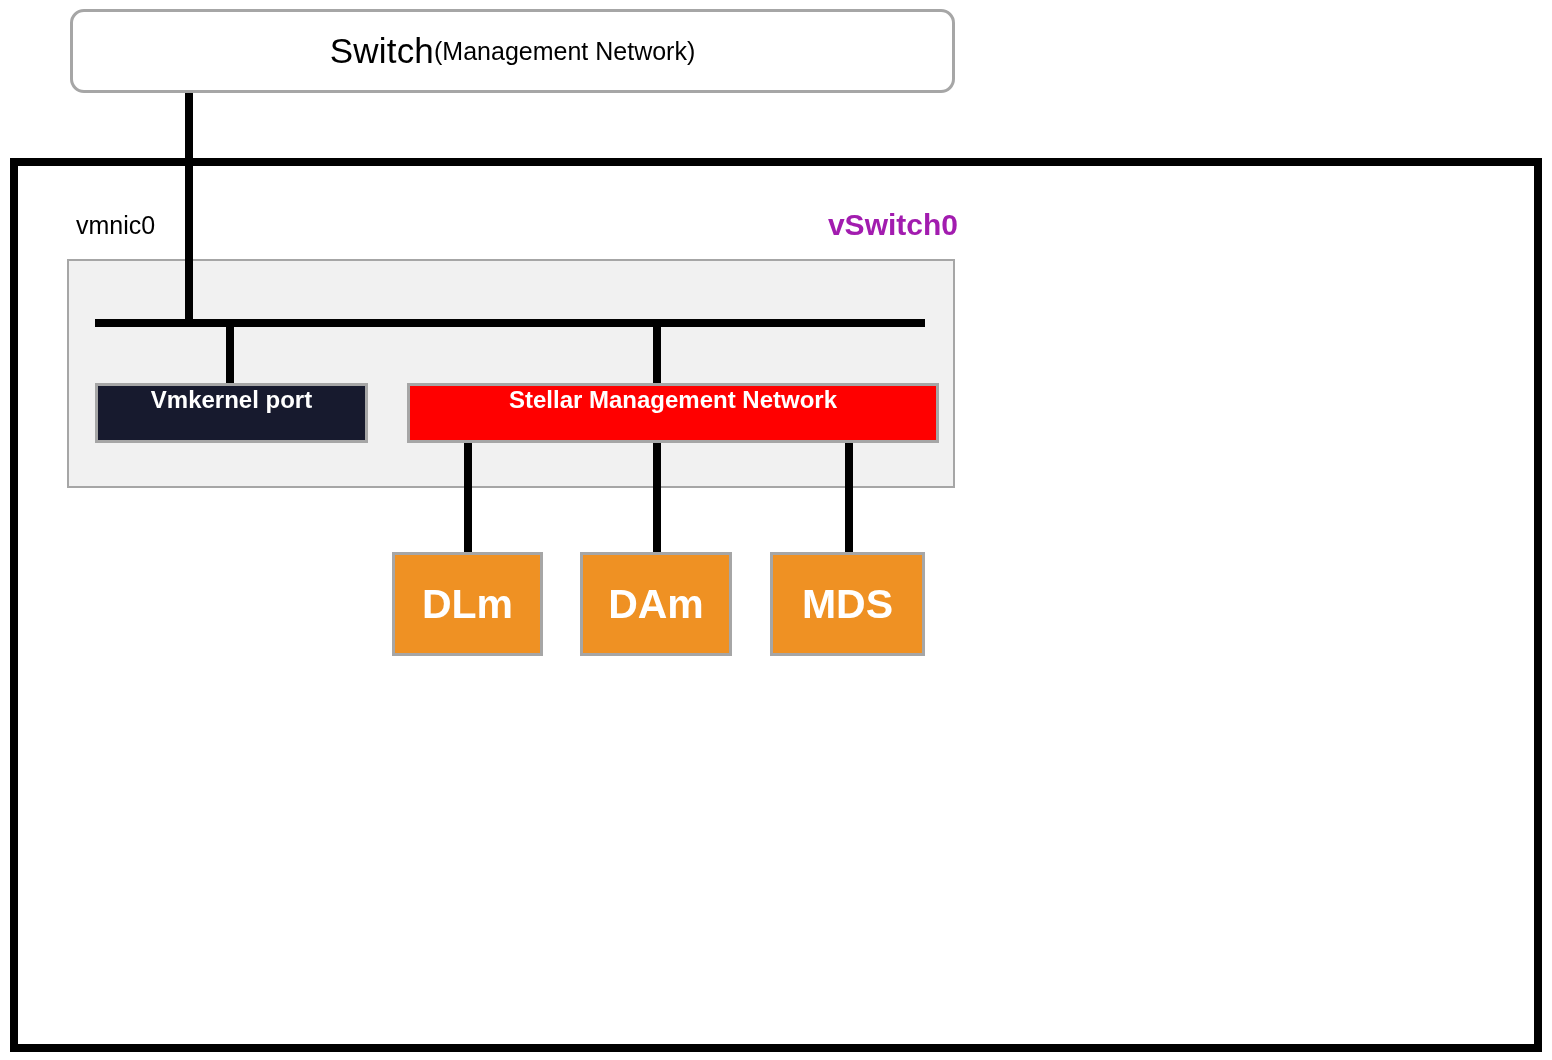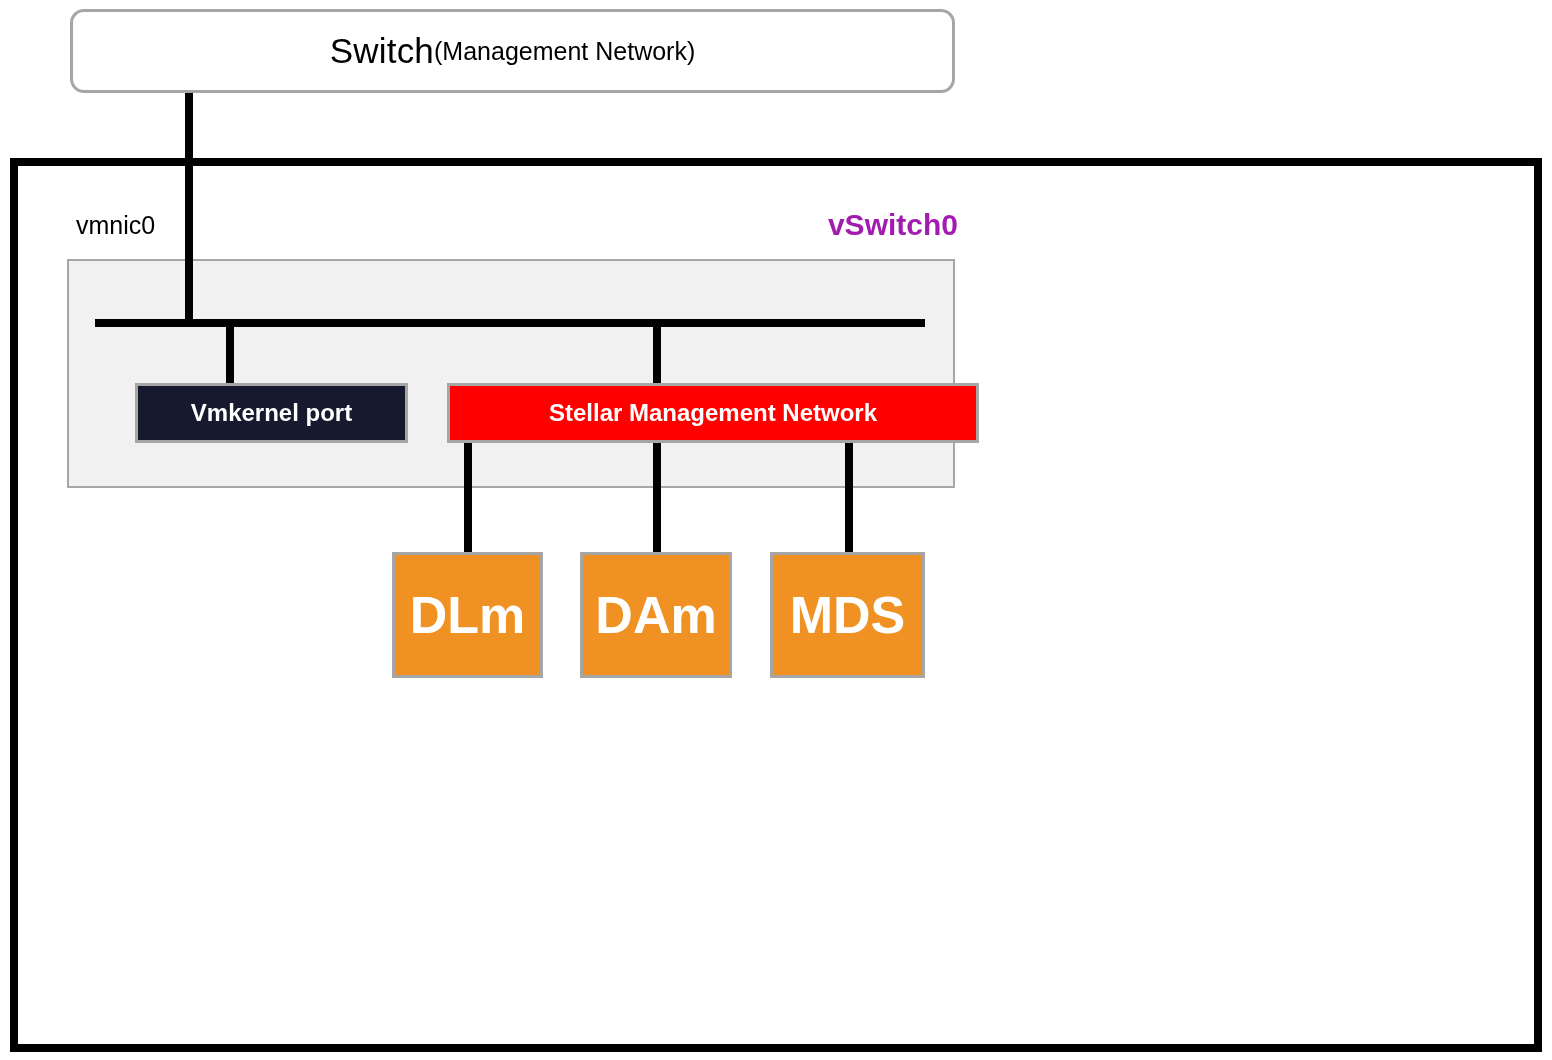--- a/index.html
+++ b/index.html
@@ -102,57 +102,55 @@
     height: 8px;
     background: #000000;
   }
 
   
   .portgroup {
     position: absolute;
     border: 3px solid #a6a6a6;
     box-sizing: border-box;
     display: flex;
-    align-items: center;
     justify-content: center;
     color: #ffffff;
     font-weight: bold;
     font-size: 24px;
     white-space: nowrap;
-    margin-left: 40px;
   }
   .pg-vmkernel {
     left: 95px;
     top: 383px;
     width: 273px;
     height: 60px;
     background: #171a2e;
   }
   .pg-stellar {
     left: 407px;
     top: 383px;
     width: 532px;
     height: 60px;
     background: #ff0000;
   }
 
   
   .vm-box {
     position: absolute;
     top: 552px;
-    height: 126px;
+    height: 104px;
     background: #ef9123;
     border: 3px solid #a6a6a6;
     box-sizing: border-box;
     display: flex;
     align-items: center;
     justify-content: center;
     color: #ffffff;
     font-weight: bold;
-    font-size: 52px;
+    font-size: 41px;
   }
   .vm-1 { left: 392px; width: 151px; }
   .vm-2 { left: 580px; width: 152px; }
   .vm-3 { left: 770px; width: 155px; }
 </style>
 </head>
 <body>
 
 <div id="canvas">
 

